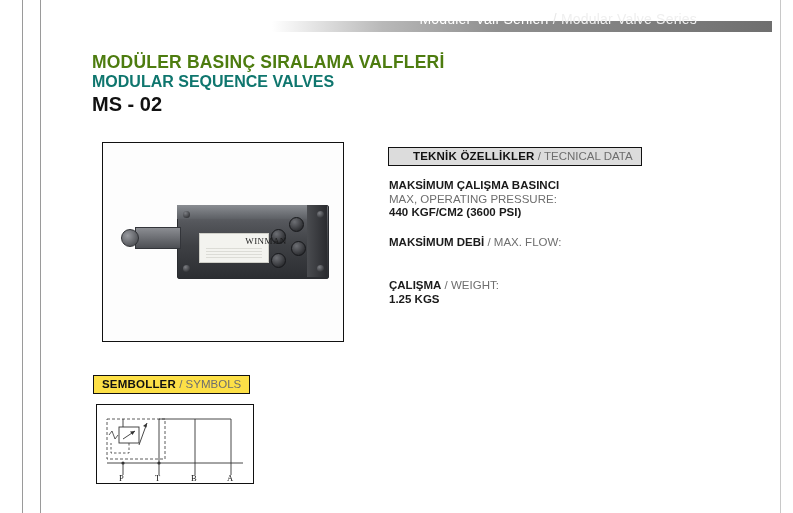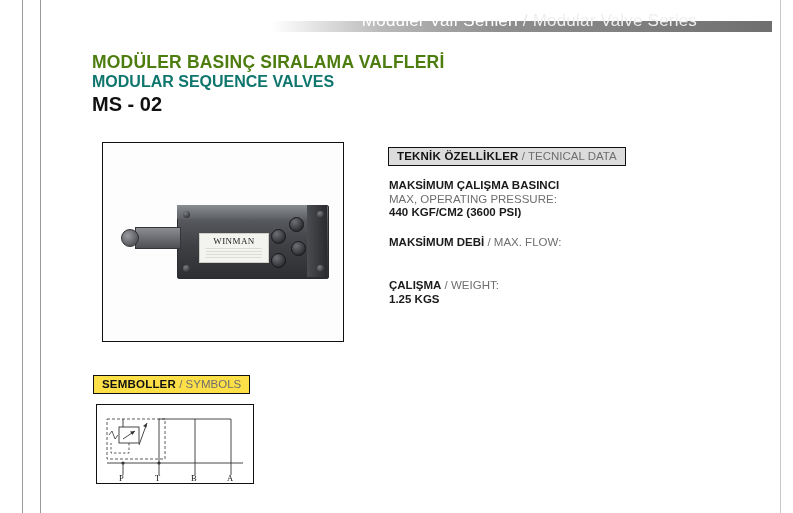--- a/index.html
+++ b/index.html
@@ -48,21 +48,21 @@
   .header-band {
     position: absolute;
     left: 272px; top: 21px;
     width: 500px; height: 11px;
     background: linear-gradient(to right, #ffffff 0%, #b9b9b9 22%, #8f8f8f 45%, #6f6f6f 100%);
   }
   .header-title {
     position: absolute;
     right: 96px;
     top: 11px;
-    font-size: 17px;
+    font-size: 14px;
     color: #ffffff;
     letter-spacing: 0.2px;
     white-space: nowrap;
   }
   .header-title .sep { color: #e8e8e8; }
   .header-title .light { color: #efefef; }
 
   
   .title-tr {
     position: absolute;
@@ -126,20 +126,21 @@
   }
   .valve-label-text {
     position: absolute;
     left: 0; top: 2px;
     width: 68px;
     text-align: center;
     font-family: "Liberation Serif", serif;
     font-size: 9px;
     letter-spacing: 0.4px;
     color: #1c1c1c;
+    padding-left: 32px;
   }
   .valve-label-sub {
     position: absolute;
     left: 6px; top: 14px;
     width: 56px;
     height: 11px;
     background: repeating-linear-gradient(to bottom, #d8d8d2 0px, #d8d8d2 1px, #f3f3ef 1px, #f3f3ef 3px);
     opacity: .85;
   }
   .valve-stem {
@@ -176,21 +177,21 @@
     width: 20px; height: 72px;
     background: linear-gradient(to right, #4a4c50, #2a2b2f);
   }
 
   
   .tech-box {
     position: absolute;
     left: 388px; top: 147px;
     border: 1px solid #111111;
     background: #dcdcdc;
-    padding: 2px 8px 3px 8px;
+    padding: 2px 8px 3px 24px;
     font-size: 11.5px;
     white-space: nowrap;
   }
   .tech-box .tr { font-weight: bold; color: #111111; letter-spacing: .2px; }
   .tech-box .en { color: #6e6e6e; }
 
   .spec-block {
     position: absolute;
     left: 389px;
     font-size: 11.5px;

